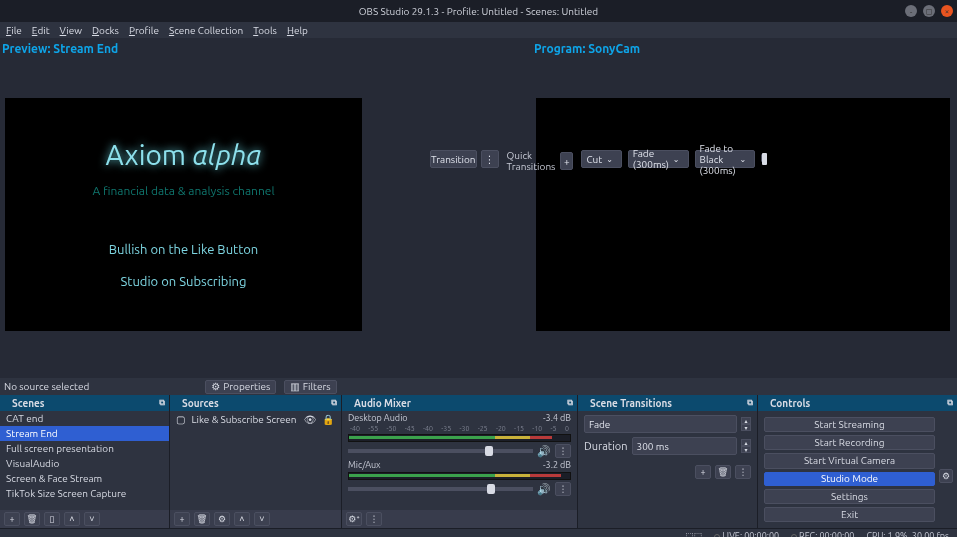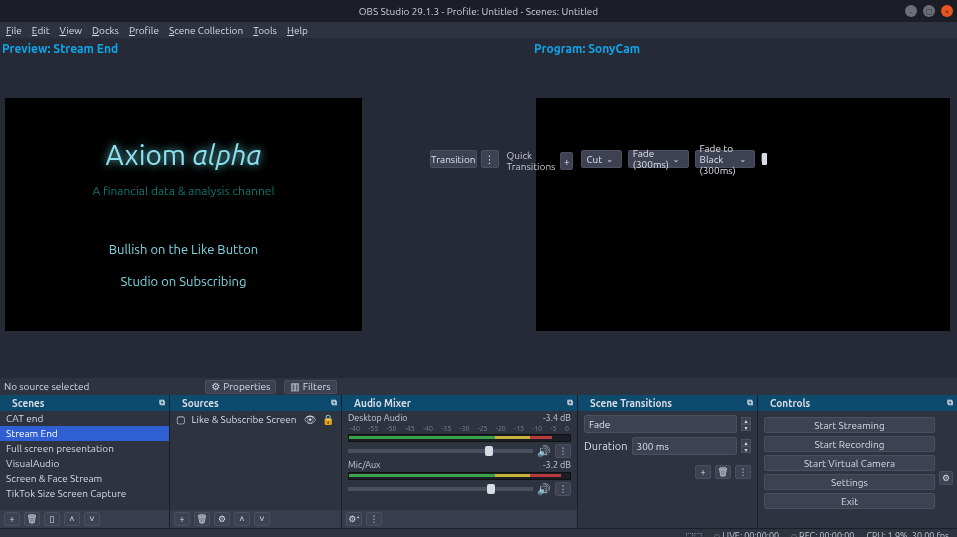--- a/index.html
+++ b/index.html
@@ -324,20 +324,21 @@
       <span>Controls</span>
       <span class="pop">⧉</span>
     </div>
     <div class="dock-body controls-body" style="padding-right:22px;">
       <div class="cbtn">Start Streaming</div>
       <div class="cbtn">Start Recording</div>
       <div style="position:relative;">
         <div class="cbtn">Start Virtual Camera</div>
         <div class="gear">⚙</div>
       </div>
+      <div class="cbtn active">Studio Mode</div>
       <div class="cbtn">Settings</div>
       <div class="cbtn">Exit</div>
     </div>
   </div>
 
 </div>
 
 <div class="status">
   <span>⬚⬚</span>
   <span><span class="live-dot"></span><span>LIVE: 00:00:00</span></span>

